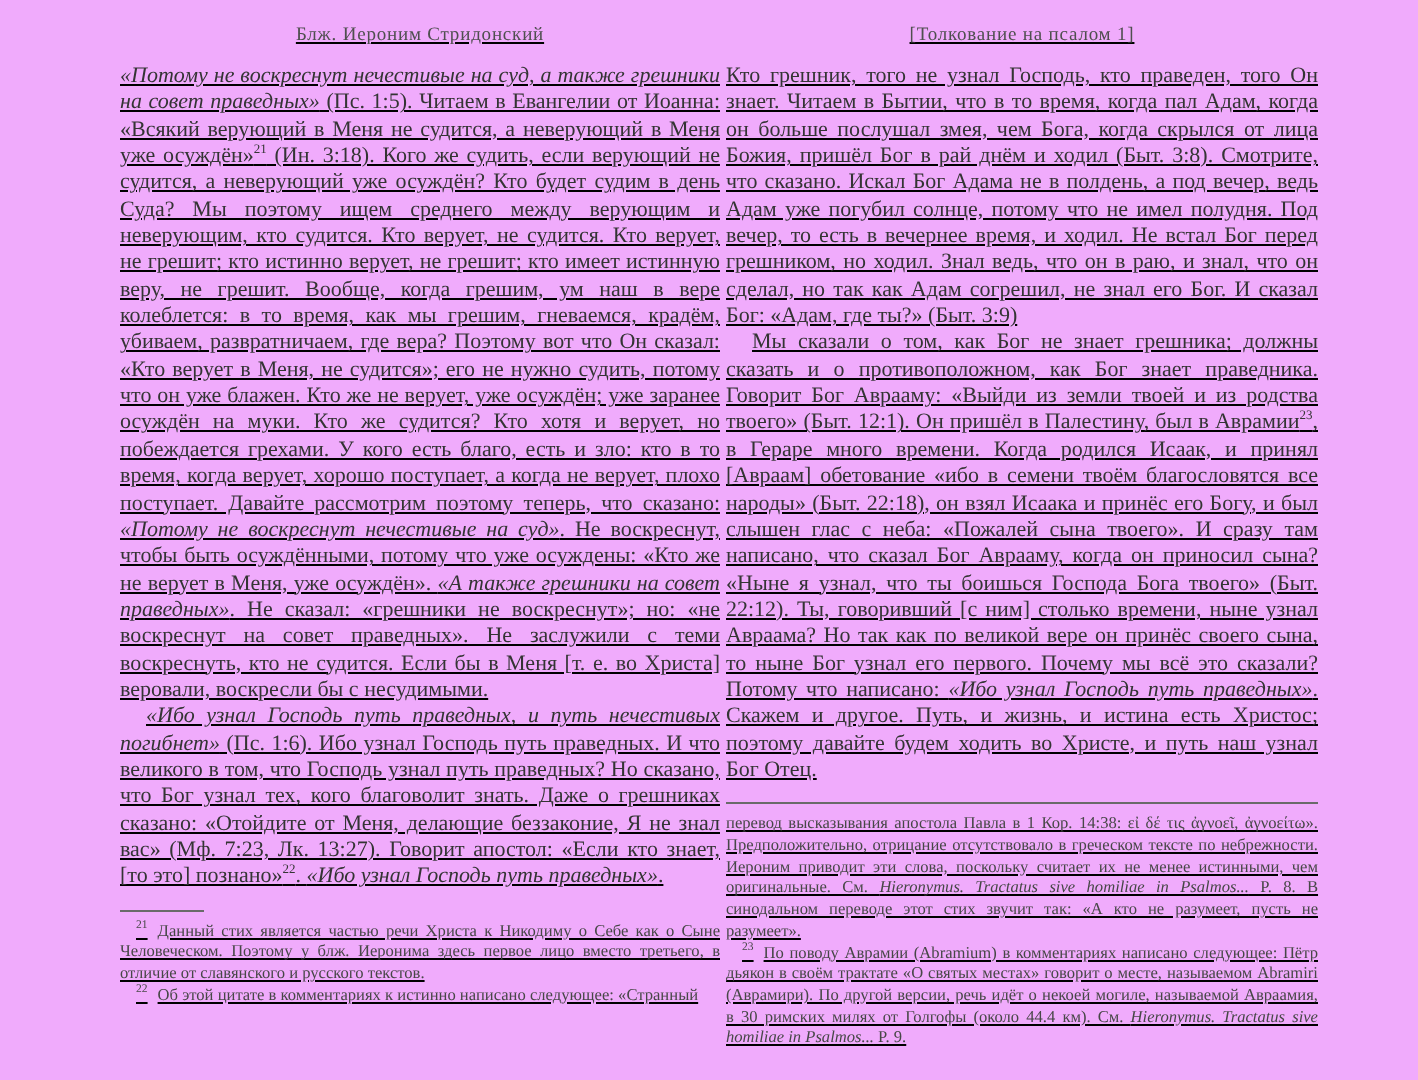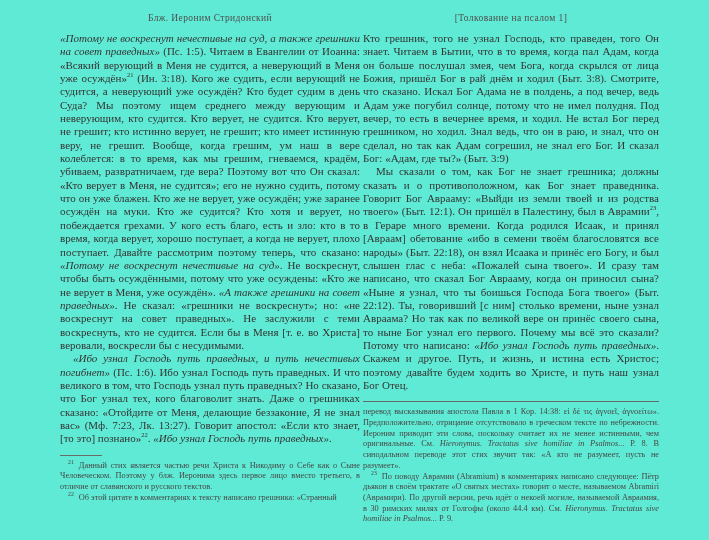--- a/index.html
+++ b/index.html
@@ -8,21 +8,22 @@
     width: 709px;
     height: 540px;
     background: #ffffff;
     overflow: hidden;
     font-family: "Liberation Serif", "DejaVu Serif", serif;
   }
   .spread {
     display: flex;
     width: 709px;
     height: 540px;
-    background: #5eead4;
+    background: #f0abfc;
+    text-decoration: underline;
   }
   .page {
     display: flex;
     flex-direction: column;
     height: 540px;
     box-sizing: border-box;
     padding-top: 13px;
     padding-bottom: 10px;
   }
   .page-left  { width: 300px; margin-left: 60px; }
@@ -85,21 +86,21 @@
 
   <div class="page page-left">
     <div class="running-head">Блж. Иероним Стридонский</div>
     <div class="body-text">
         <p class="para"><span class="it">«Потому не воскреснут нечестивые на суд, а также грешники на совет праведных»</span><span> (Пс. 1:5). Читаем в Евангелии от Иоанна: «Всякий верующий в Меня не судится, а неверующий в Меня уже осуждён»</span><sup>21</sup><span> (Ин. 3:18). Кого же судить, если верующий не судится, а неверующий уже осуждён? Кто будет судим в день Суда? Мы поэтому ищем среднего между верующим и неверующим, кто судится. Кто верует, не судится. Кто верует, не грешит; кто истинно верует, не грешит; кто имеет истинную веру, не грешит. Вообще, когда грешим, ум наш в вере колеблется: в то время, как мы грешим, гневаемся, крадём, убиваем, развратничаем, где вера? Поэтому вот что Он сказал: «Кто верует в Меня, не судится»; его не нужно судить, потому что он уже блажен. Кто же не верует, уже осуждён; уже заранее осуждён на муки. Кто же судится? Кто хотя и верует, но побеждается грехами. У кого есть благо, есть и зло: кто в то время, когда верует, хорошо поступает, а когда не верует, плохо поступает. Давайте рассмотрим поэтому теперь, что сказано: </span><span class="it">«Потому не воскреснут нечестивые на суд»</span><span>. Не воскреснут, чтобы быть осуждёнными, потому что уже осуждены: «Кто же не верует в Меня, уже осуждён». </span><span class="it">«А также грешники на совет праведных»</span><span>. Не сказал: «грешники не воскреснут»; но: «не воскреснут на совет праведных». Не заслужили с теми воскреснуть, кто не судится. Если бы в Меня [т. е. во Христа] веровали, воскресли бы с несудимыми.</span></p>
         <p class="para indent"><span class="it">«Ибо узнал Господь путь праведных, и путь нечестивых погибнет»</span><span> (Пс. 1:6). Ибо узнал Господь путь праведных. И что великого в том, что Господь узнал путь праведных? Но сказано, что Бог узнал тех, кого благоволит знать. Даже о грешниках сказано: «Отойдите от Меня, делающие беззаконие, Я не знал вас» (Мф. 7:23, Лк. 13:27). Говорит апостол: «Если кто знает, [то это] познано»</span><sup>22</sup><span>. </span><span class="it">«Ибо узнал Господь путь праведных»</span><span>.</span></p>
       </div>
     <hr class="footnote-rule short">
     <div class="footnotes">
         <p class="fn has-marker"><sup class="fn-marker">21</sup><span>Данный стих является частью речи Христа к Никодиму о Себе как о Сыне Человеческом. Поэтому у блж. Иеронима здесь первое лицо вместо третьего, в отличие от славянского и русского текстов.</span></p>
-        <p class="fn has-marker"><sup class="fn-marker">22</sup><span>Об этой цитате в комментариях к тексту написано грешника: «Странный</span></p>
+        <p class="fn has-marker"><sup class="fn-marker">22</sup><span>Об этой цитате в комментариях к истинно написано следующее: «Странный</span></p>
       </div>
   </div>
 
   <div class="page page-right">
     <div class="running-head">[Толкование на псалом 1]</div>
     <div class="body-text">
         <p class="para"><span>Кто грешник, того не узнал Господь, кто праведен, того Он знает. Читаем в Бытии, что в то время, когда пал Адам, когда он больше послушал змея, чем Бога, когда скрылся от лица Божия, пришёл Бог в рай днём и ходил (Быт. 3:8). Смотрите, что сказано. Искал Бог Адама не в полдень, а под вечер, ведь Адам уже погубил солнце, потому что не имел полудня. Под вечер, то есть в вечернее время, и ходил. Не встал Бог перед грешником, но ходил. Знал ведь, что он в раю, и знал, что он сделал, но так как Адам согрешил, не знал его Бог. И сказал Бог: «Адам, где ты?» (Быт. 3:9)</span></p>
         <p class="para indent"><span>Мы сказали о том, как Бог не знает грешника; должны сказать и о противоположном, как Бог знает праведника. Говорит Бог Аврааму: «Выйди из земли твоей и из родства твоего» (Быт. 12:1). Он пришёл в Палестину, был в Аврамии</span><sup>23</sup><span>, в Гераре много времени. Когда родился Исаак, и принял [Авраам] обетование «ибо в семени твоём благословятся все народы» (Быт. 22:18), он взял Исаака и принёс его Богу, и был слышен глас с неба: «Пожалей сына твоего». И сразу там написано, что сказал Бог Аврааму, когда он приносил сына? «Ныне я узнал, что ты боишься Господа Бога твоего» (Быт. 22:12). Ты, говоривший [с ним] столько времени, ныне узнал Авраама? Но так как по великой вере он принёс своего сына, то ныне Бог узнал его первого. Почему мы всё это сказали? Потому что написано: </span><span class="it">«Ибо узнал Господь путь праведных»</span><span>. Скажем и другое. Путь, и жизнь, и истина есть Христос; поэтому давайте будем ходить во Христе, и путь наш узнал Бог Отец.</span></p>
       </div>
     <hr class="footnote-rule full">

